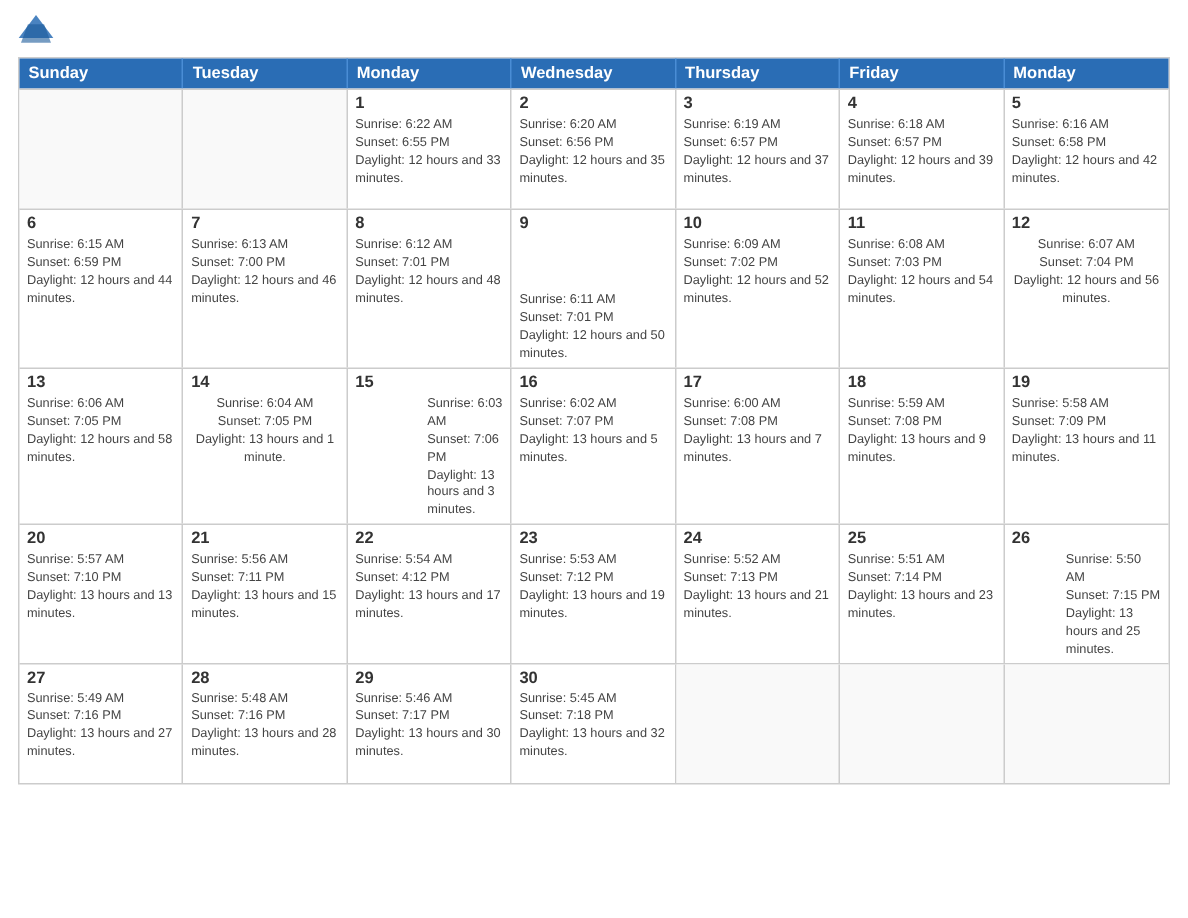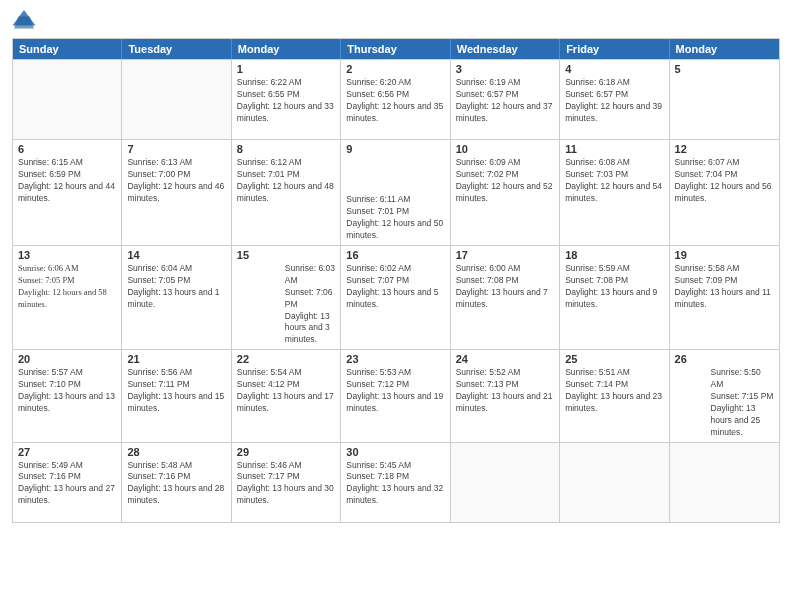--- a/index.html
+++ b/index.html
@@ -122,22 +122,22 @@
       <div class="title-month"></div>
       <div class="title-location"></div>
     </div>
   </div>
 
   <div class="calendar">
     <div class="cal-header">
     <div class="cal-header-cell">Sunday</div>
         <div class="cal-header-cell">Tuesday</div>
         <div class="cal-header-cell">Monday</div>
+        <div class="cal-header-cell">Wednesday</div>
         <div class="cal-header-cell">Thursday</div>
-        <div class="cal-header-cell">Wednesday</div>
         <div class="cal-header-cell">Friday</div>
         <div class="cal-header-cell">Monday</div>
       </div>
     <div class="cal-body">
     <div class="cal-row">
           <div class="cal-cell empty"></div>
           <div class="cal-cell empty"></div>
           <div class="cal-cell">
             <span class="day-num">1</span>
             <div class="day-info" style="white-space: pre-line;">Sunrise: 6:22 AM
@@ -157,20 +157,23 @@
 Daylight: 12 hours and 37 minutes.</div>
           </div>
           <div class="cal-cell">
             <span class="day-num">4</span>
             <div class="day-info" style="white-space: pre-line;">Sunrise: 6:18 AM
 Sunset: 6:57 PM
 Daylight: 12 hours and 39 minutes.</div>
           </div>
           <div class="cal-cell">
             <span class="day-num">5</span>
+            <div class="day-info" style="white-space: pre-line;">Sunrise: 6:16 AM
+Sunset: 6:58 PM
+Daylight: 12 hours and 42 minutes.</div>
           </div>
         </div>
         <div class="cal-row">
           <div class="cal-cell">
             <span class="day-num">6</span>
             <div class="day-info" style="white-space: pre-line;">Sunrise: 6:15 AM
 Sunset: 6:59 PM
 Daylight: 12 hours and 44 minutes.</div>
           </div>
           <div class="cal-cell">
@@ -198,35 +201,35 @@
 Daylight: 12 hours and 52 minutes.</div>
           </div>
           <div class="cal-cell">
             <span class="day-num">11</span>
             <div class="day-info" style="white-space: pre-line;">Sunrise: 6:08 AM
 Sunset: 7:03 PM
 Daylight: 12 hours and 54 minutes.</div>
           </div>
           <div class="cal-cell">
             <span class="day-num">12</span>
-            <div class="day-info" style="white-space: pre-line;">Sunrise: 6:07 AM
+            <div class="day-info" style="white-space: pre-line; text-align: center;">Sunrise: 6:07 AM
 Sunset: 7:04 PM
 Daylight: 12 hours and 56 minutes.</div>
           </div>
         </div>
         <div class="cal-row">
           <div class="cal-cell">
             <span class="day-num">13</span>
-            <div class="day-info" style="white-space: pre-line; font-family: Liberation Serif, serif;">Sunrise: 6:06 AM
+            <div class="day-info" style="white-space: pre-line;">Sunrise: 6:06 AM
 Sunset: 7:05 PM
 Daylight: 12 hours and 58 minutes.</div>
           </div>
           <div class="cal-cell">
             <span class="day-num">14</span>
-            <div class="day-info" style="white-space: pre-line;">Sunrise: 6:04 AM
+            <div class="day-info" style="white-space: pre-line; text-align: center;">Sunrise: 6:04 AM
 Sunset: 7:05 PM
 Daylight: 13 hours and 1 minute.</div>
           </div>
           <div class="cal-cell">
             <span class="day-num">15</span>
             <div class="day-info" style="white-space: pre-line; margin-left: 48px;">Sunrise: 6:03 AM
 Sunset: 7:06 PM
 Daylight: 13 hours and 3 minutes.</div>
           </div>
           <div class="cal-cell">

